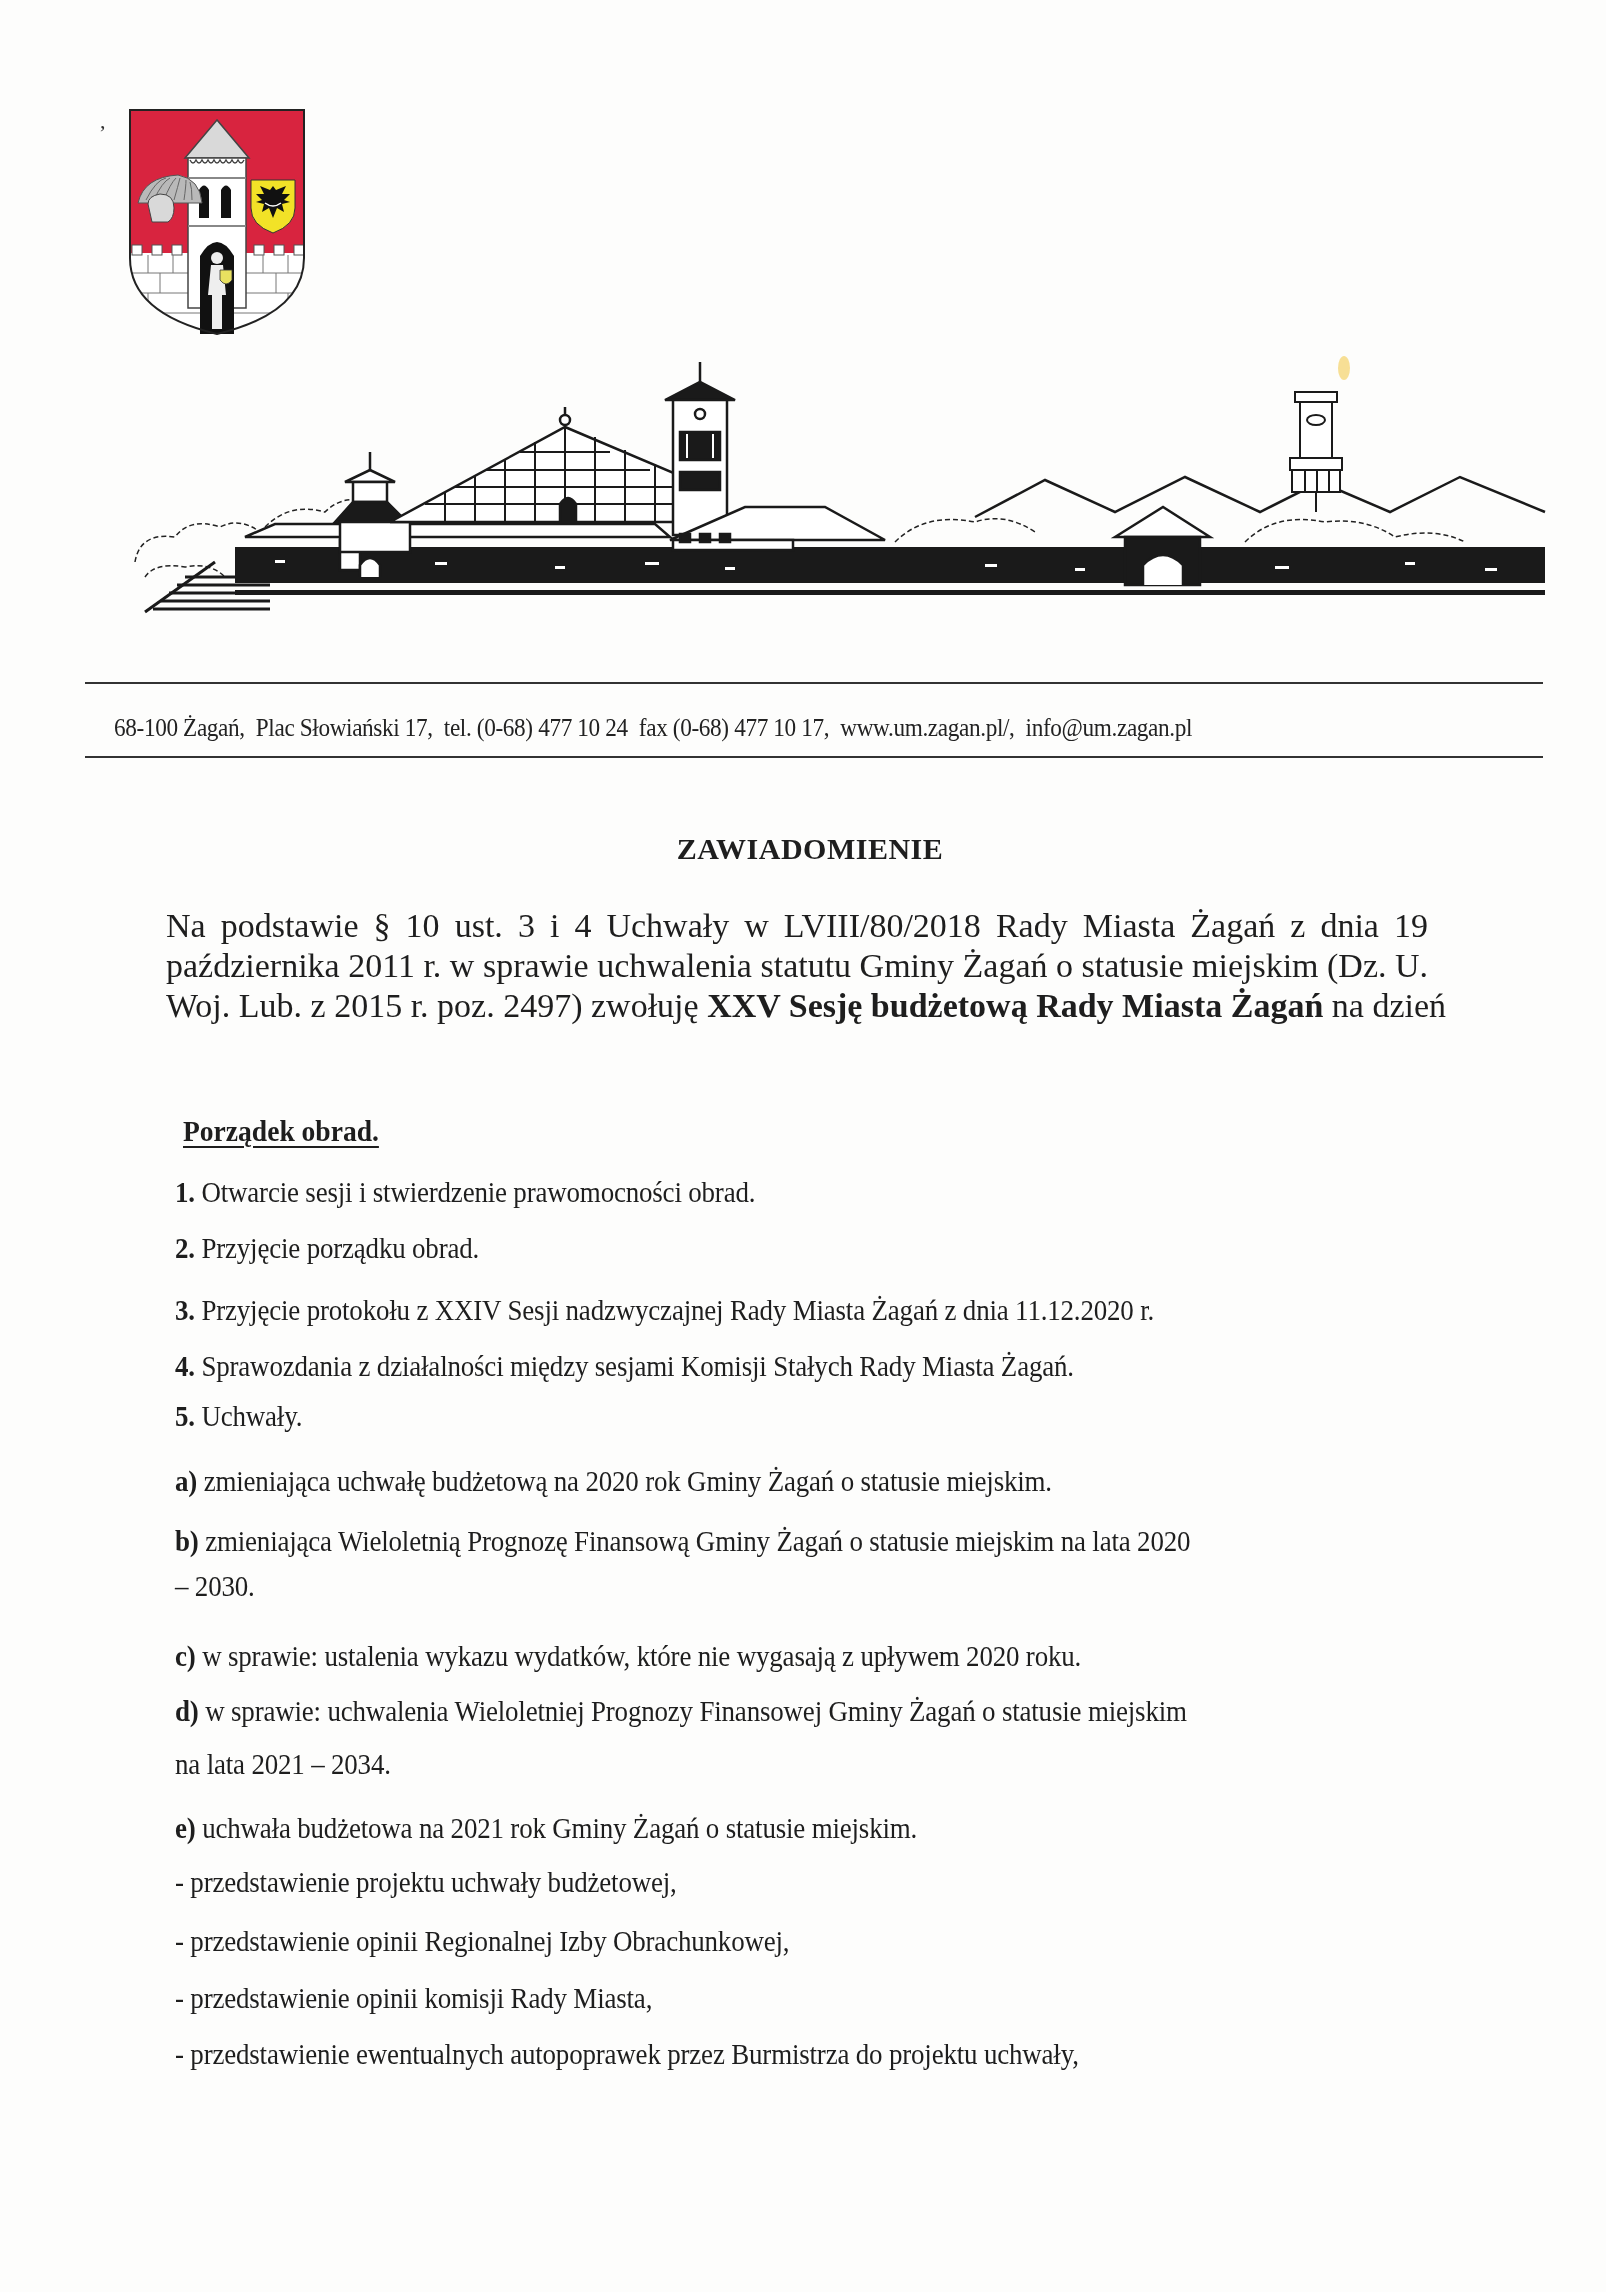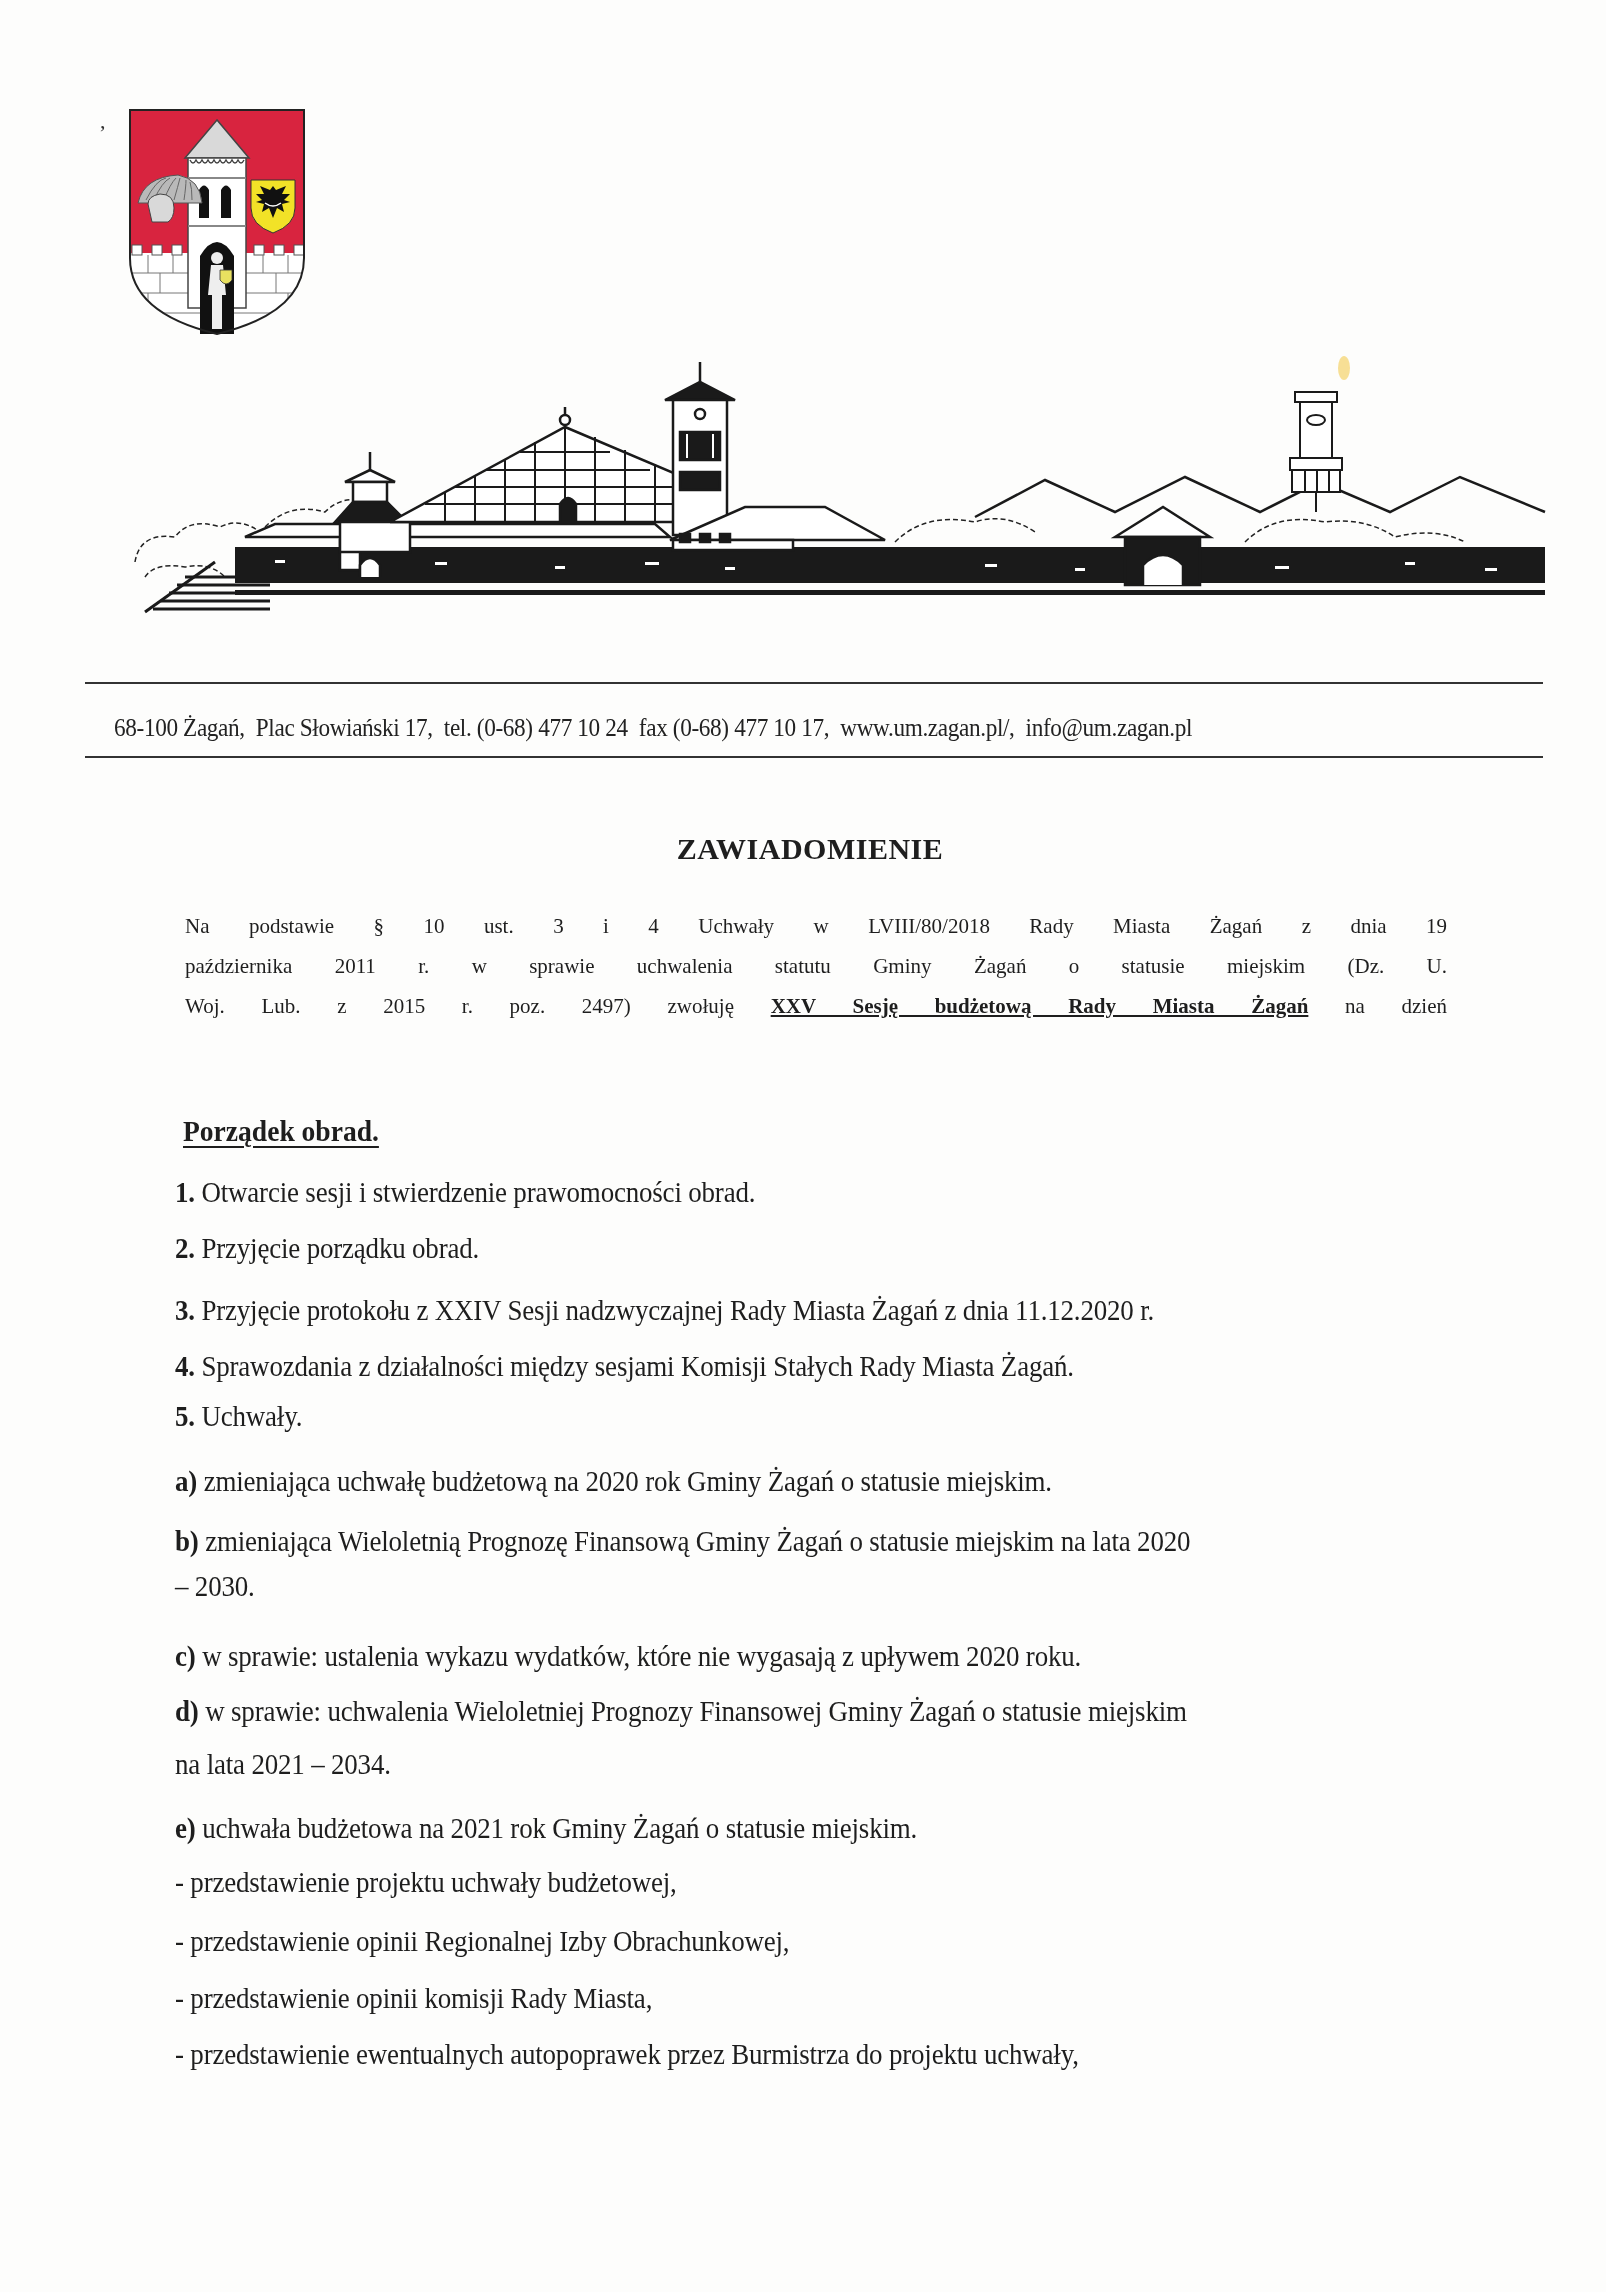--- a/index.html
+++ b/index.html
@@ -22,24 +22,24 @@
     left:114px; top:714px; font-size:25px; white-space:nowrap; letter-spacing:-0.4px;
     transform:scaleX(0.93); transform-origin:left center; color:#222;
   }
   .address span { margin-right:6px; }
 
   .title {
     left:0; width:1620px; top:832px; text-align:center; font-weight:bold; font-size:30px;
     letter-spacing:0.5px;
   }
 
-  .para { left:185px; width:1262px; font-size:21px; line-height:40px; }
+  .para { left:166px; width:1262px; font-size:34px; line-height:40px; }
   .para .line { display:block; text-align:justify; text-align-last:justify; height:40px; white-space:nowrap; }
   .para .line.last { text-align-last:left; }
-  .b { font-weight:bold;text-decoration:underline; }
+  .b { font-weight:bold; }
 
   .agenda-heading {
     left:183px; top:1115px; font-size:29px; font-weight:bold; text-decoration:underline;
     text-decoration-thickness:2px; text-underline-offset:5px;
     transform:scaleX(0.95); transform-origin:left center;
   }
   .item {
     left:175px; font-size:29px; white-space:nowrap;
     transform:scaleX(0.93); transform-origin:left center; letter-spacing:-0.2px;
   }

